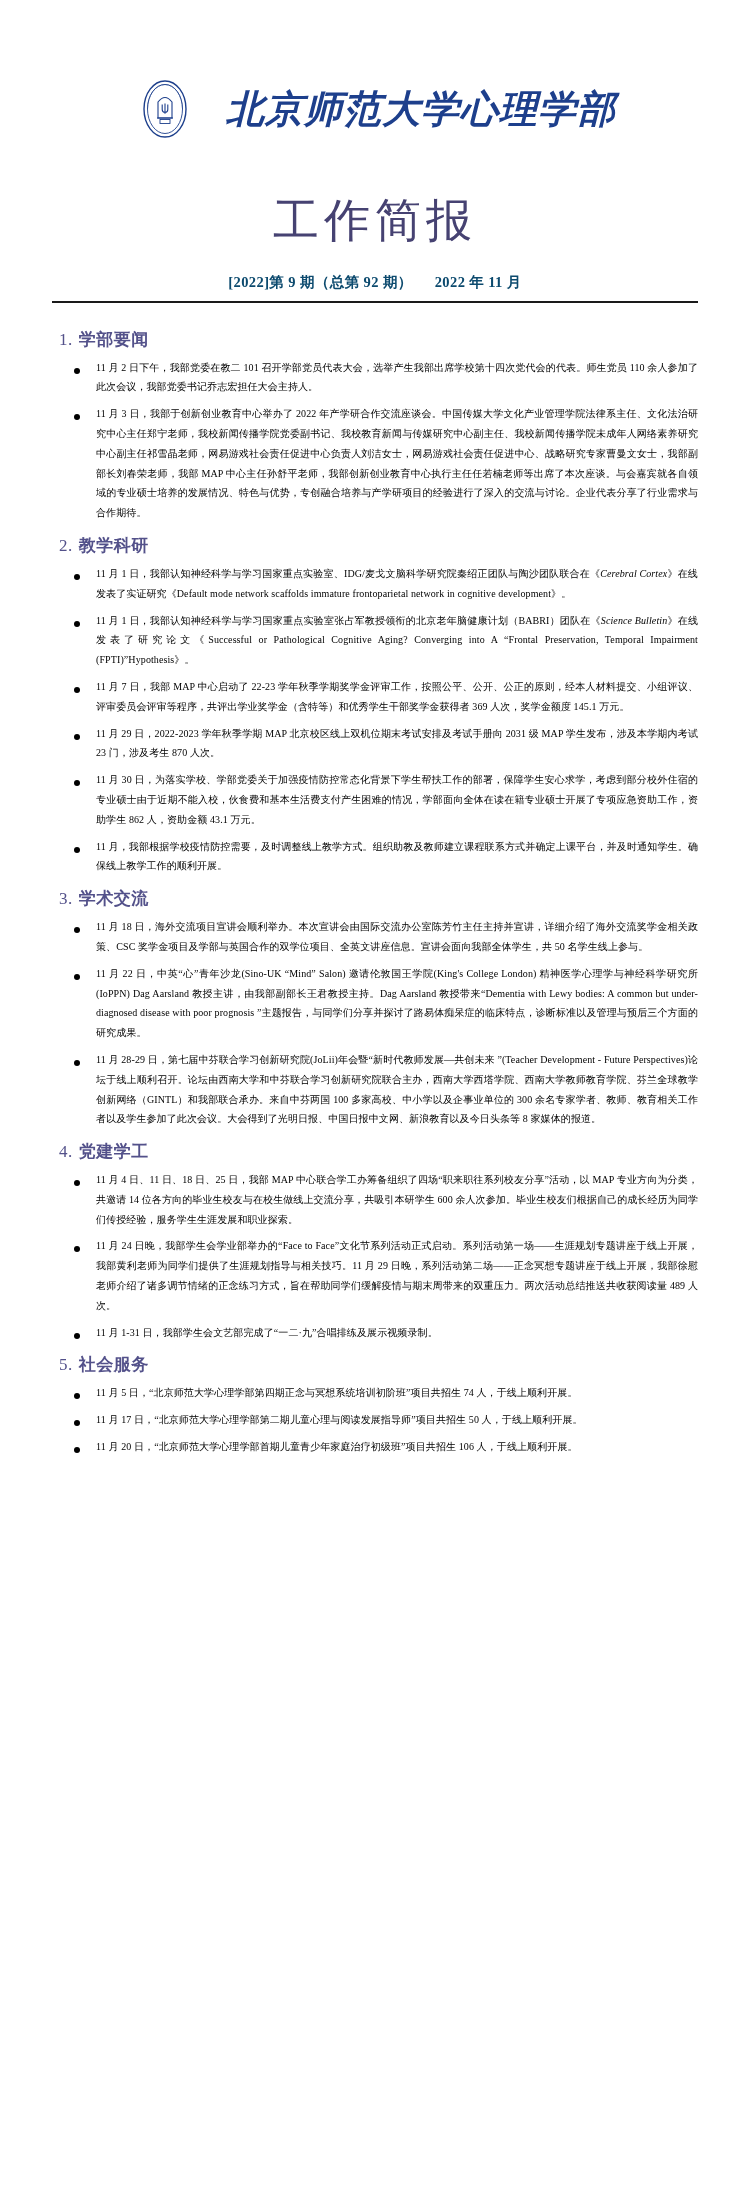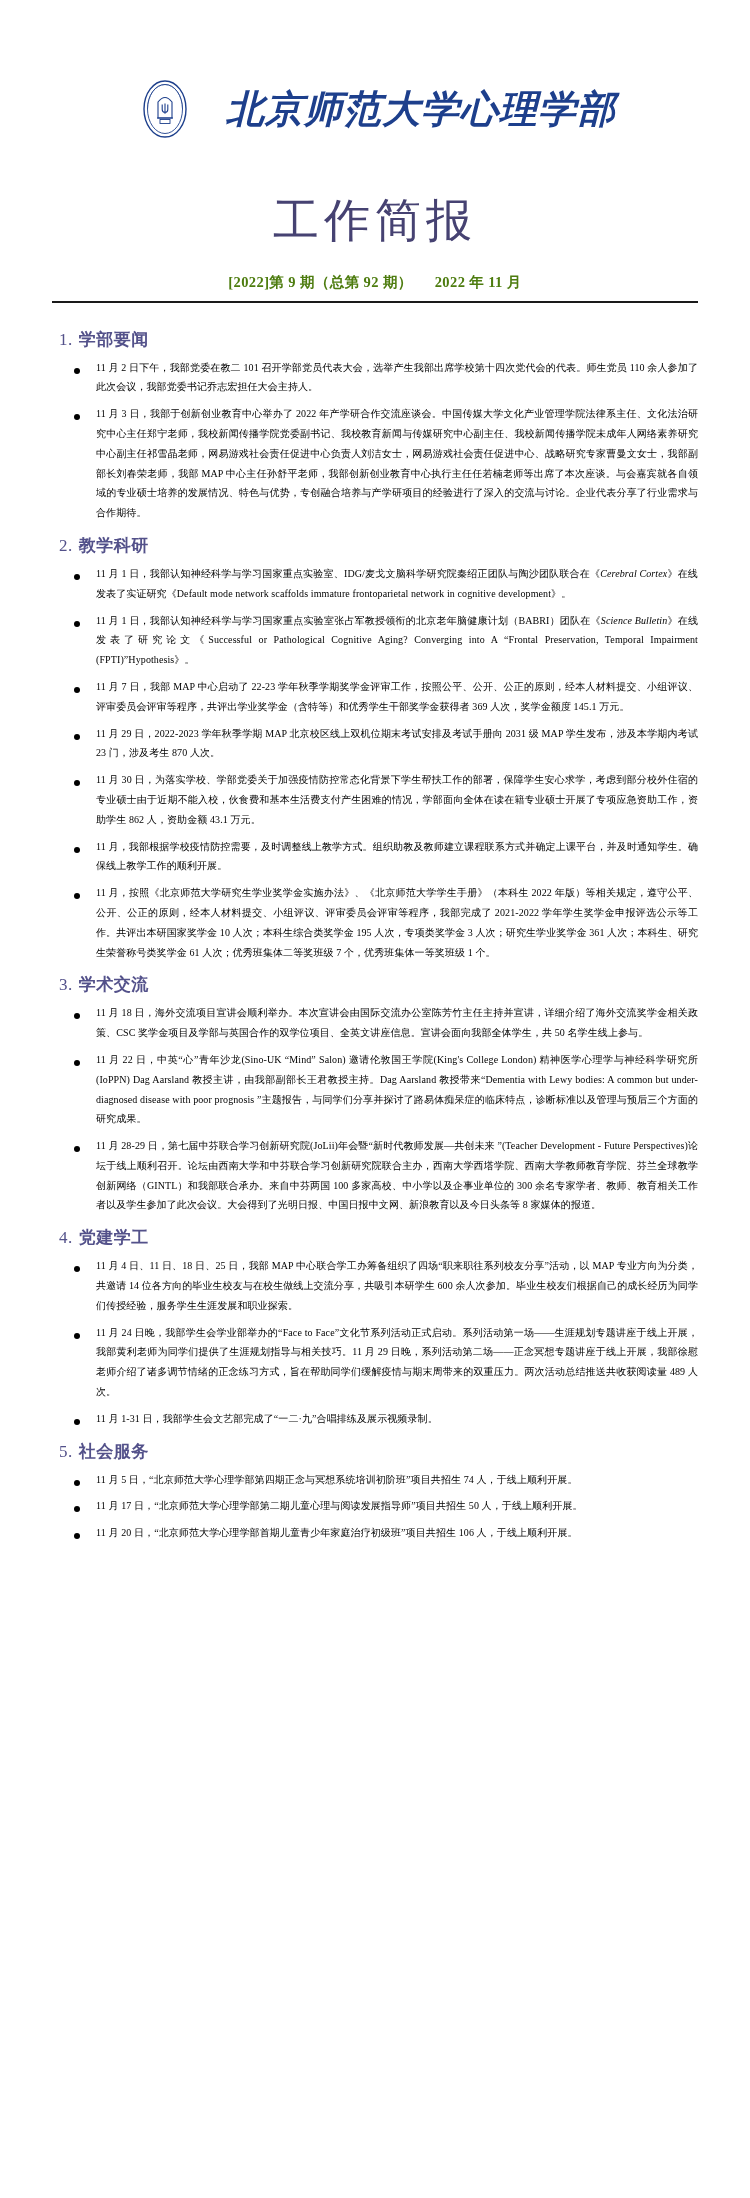--- a/index.html
+++ b/index.html
@@ -56,21 +56,21 @@
     font-weight: 400;
     letter-spacing: 5px;
     color: #464272;
     line-height: 1.1;
   }
   .issue-line {
     margin-top: 26px;
     text-align: center;
     font-size: 14.5px;
     font-weight: 700;
-    color: #4d7c0f;
+    color: #0c4a6e;
     letter-spacing: 0.4px;
   }
   .issue-line .gap {
     display: inline-block;
     width: 22px;
   }
   .rule-top {
     margin-top: 9px;
     border-top: 2.2px solid #1a1a1a;
     height: 0;
@@ -166,21 +166,20 @@
       <div class="section-head">
         <span class="num">2.</span><span>教学科研</span>
       </div>
       <ul class="bullets">
         <li>11 月 1 日，我部认知神经科学与学习国家重点实验室、IDG/麦戈文脑科学研究院秦绍正团队与陶沙团队联合在《<i>Cerebral Cortex</i>》在线发表了实证研究《Default mode network scaffolds immature frontoparietal network in cognitive development》。</li>
         <li>11 月 1 日，我部认知神经科学与学习国家重点实验室张占军教授领衔的北京老年脑健康计划（BABRI）团队在《<i>Science Bulletin</i>》在线发表了研究论文《Successful or Pathological Cognitive Aging? Converging into A “Frontal Preservation, Temporal Impairment (FPTI)”Hypothesis》。</li>
         <li>11 月 7 日，我部 MAP 中心启动了 22-23 学年秋季学期奖学金评审工作，按照公平、公开、公正的原则，经本人材料提交、小组评议、评审委员会评审等程序，共评出学业奖学金（含特等）和优秀学生干部奖学金获得者 369 人次，奖学金额度 145.1 万元。</li>
         <li>11 月 29 日，2022-2023 学年秋季学期 MAP 北京校区线上双机位期末考试安排及考试手册向 2031 级 MAP 学生发布，涉及本学期内考试 23 门，涉及考生 870 人次。</li>
         <li>11 月 30 日，为落实学校、学部党委关于加强疫情防控常态化背景下学生帮扶工作的部署，保障学生安心求学，考虑到部分校外住宿的专业硕士由于近期不能入校，伙食费和基本生活费支付产生困难的情况，学部面向全体在读在籍专业硕士开展了专项应急资助工作，资助学生 862 人，资助金额 43.1 万元。</li>
         <li>11 月，我部根据学校疫情防控需要，及时调整线上教学方式。组织助教及教师建立课程联系方式并确定上课平台，并及时通知学生。确保线上教学工作的顺利开展。</li>
-        <li>11 月，按照《北京师范大学研究生学业奖学金实施办法》、《北京师范大学学生手册》（本科生 2022 年版）等相关规定，遵守公平、公开、公正的原则，经本人材料提交、小组评议、评审委员会评审等程序，我部完成了 2021-2022 学年学生奖学金申报评选公示等工作。共评出本研国家奖学金 10 人次；本科生综合类奖学金 195 人次，专项类奖学金 3 人次；研究生学业奖学金 361 人次；本科生、研究生荣誉称号类奖学金 61 人次；优秀班集体二等奖班级 7 个，优秀班集体一等奖班级 1 个。</li>
       </ul>
     </div>
 
     <div class="section">
       <div class="section-head">
         <span class="num">3.</span><span>学术交流</span>
       </div>
       <ul class="bullets">
         <li>11 月 18 日，海外交流项目宣讲会顺利举办。本次宣讲会由国际交流办公室陈芳竹主任主持并宣讲，详细介绍了海外交流奖学金相关政策、CSC 奖学金项目及学部与英国合作的双学位项目、全英文讲座信息。宣讲会面向我部全体学生，共 50 名学生线上参与。</li>
         <li>11 月 22 日，中英“心”青年沙龙(Sino-UK “Mind” Salon) 邀请伦敦国王学院(King's College London) 精神医学心理学与神经科学研究所(IoPPN) Dag Aarsland 教授主讲，由我部副部长王君教授主持。Dag Aarsland 教授带来“Dementia with Lewy bodies: A common but under-diagnosed disease with poor prognosis ”主题报告，与同学们分享并探讨了路易体痴呆症的临床特点，诊断标准以及管理与预后三个方面的研究成果。</li>

